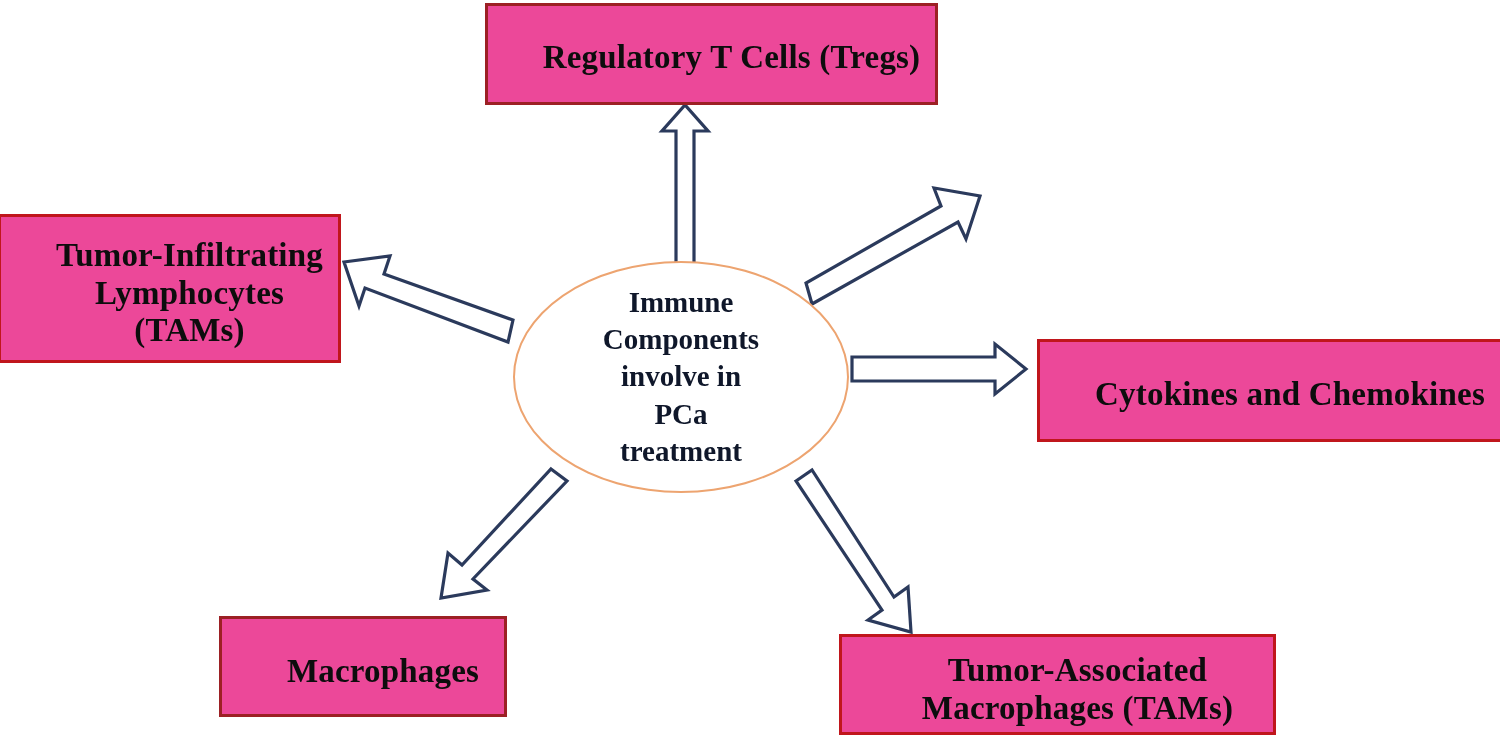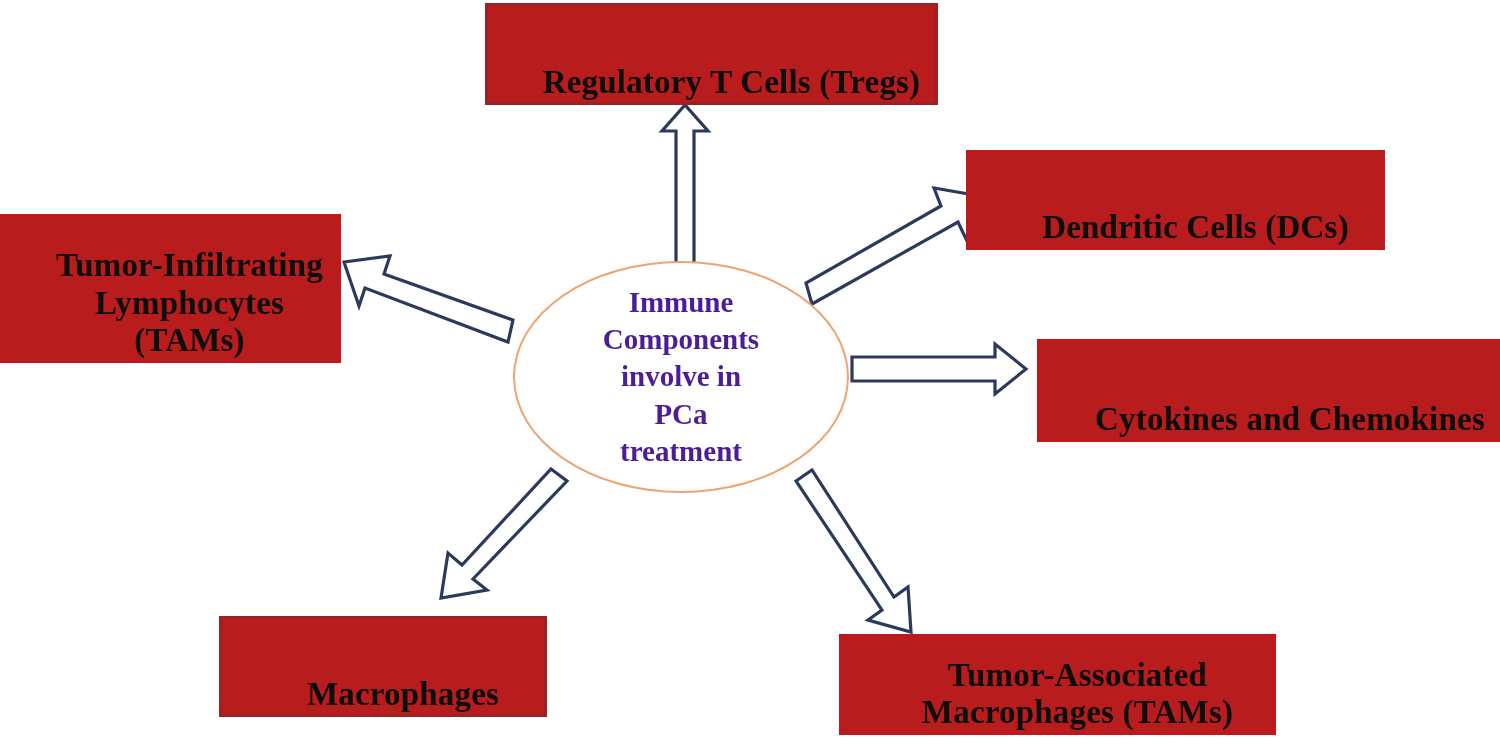--- a/index.html
+++ b/index.html
@@ -13,25 +13,25 @@
     height: 748px;
     background: #ffffff;
     overflow: hidden;
     font-family: "Liberation Serif", "DejaVu Serif", serif;
   }
 
   
   .node-box {
     position: absolute;
     box-sizing: border-box;
-    background: #b91c1c;
+    background: #ec4899;
     border: 3px solid #c0161c;
     display: flex;
     justify-content: center;
-    align-items: flex-end;
+    align-items: center;
     padding-left: 40px;
   }
   .node-box .node-label {
     font-weight: bold;
     color: #0d0d0d;
     text-align: center;
     line-height: 1.14;
     letter-spacing: 0.2px;
     white-space: pre-line;
     padding-top: 6px;
@@ -45,21 +45,21 @@
 
   #box-tils    { left: -2px; top: 214px;  width: 343px; height: 149px; }
   #box-tils .node-label    { font-size: 33px; padding-top: 10px; }
 
   #box-dcs     { left: 966px; top: 150px; width: 419px; height: 100px; }
   #box-dcs .node-label     { font-size: 33px; padding-top: 10px; }
 
   #box-cyto    { left: 1029px; top: 339px; width: 466px; height: 103px; margin-left: 8px; }
   #box-cyto .node-label    { font-size: 33px; padding-top: 9px; }
 
-  #box-macro   { left: 219px; top: 616px;  width: 328px; height: 101px; }
+  #box-macro   { left: 219px; top: 616px;  width: 288px; height: 101px; }
   #box-macro .node-label   { font-size: 33px; padding-top: 10px; }
 
   #box-tams    { left: 804px; top: 634px;  width: 437px; height: 101px; margin-left: 35px; }
   #box-tams .node-label    { font-size: 33px; padding-top: 10px; }
 
   
   #center-ellipse {
     position: absolute;
     left: 513px;
     top: 261px;
@@ -69,21 +69,21 @@
     border: 2.5px solid #eda470;
     border-radius: 50%;
     background: #ffffff;
     display: flex;
     align-items: center;
     justify-content: center;
   }
   #center-ellipse .node-label {
     font-size: 29px;
     font-weight: bold;
-    color: #4c1d95;
+    color: #0f172a;
     text-align: center;
     line-height: 1.28;
     white-space: pre-line;
   }
 
   
   #arrow-layer {
     position: absolute;
     left: 0; top: 0;
     width: 1500px; height: 748px;
@@ -121,23 +121,20 @@
 Components
 involve in
 PCa
 treatment</span>
   </div>
 
   <div id="box-tregs" class="node-box maroon">
     <span class="node-label">Regulatory T Cells (Tregs)</span>
   </div>
 
-  <div id="box-dcs" class="node-box">
-    <span class="node-label">Dendritic Cells (DCs)</span>
-  </div>
 
   <div id="box-cyto" class="node-box">
     <span class="node-label">Cytokines and Chemokines</span>
   </div>
 
   <div id="box-tams" class="node-box">
     <span class="node-label">Tumor-Associated
 Macrophages (TAMs)</span>
   </div>
 

